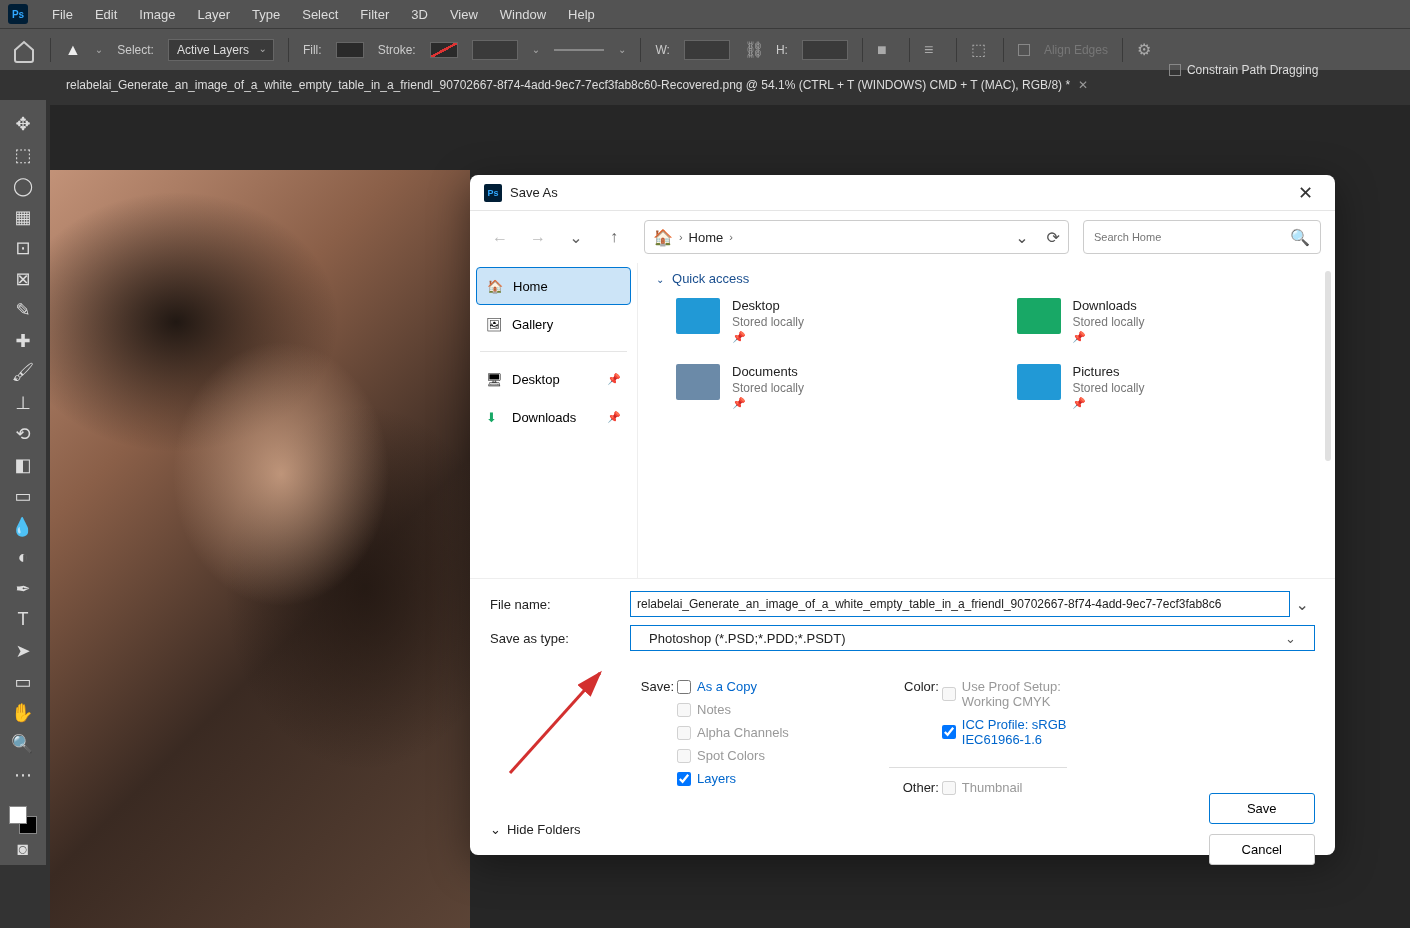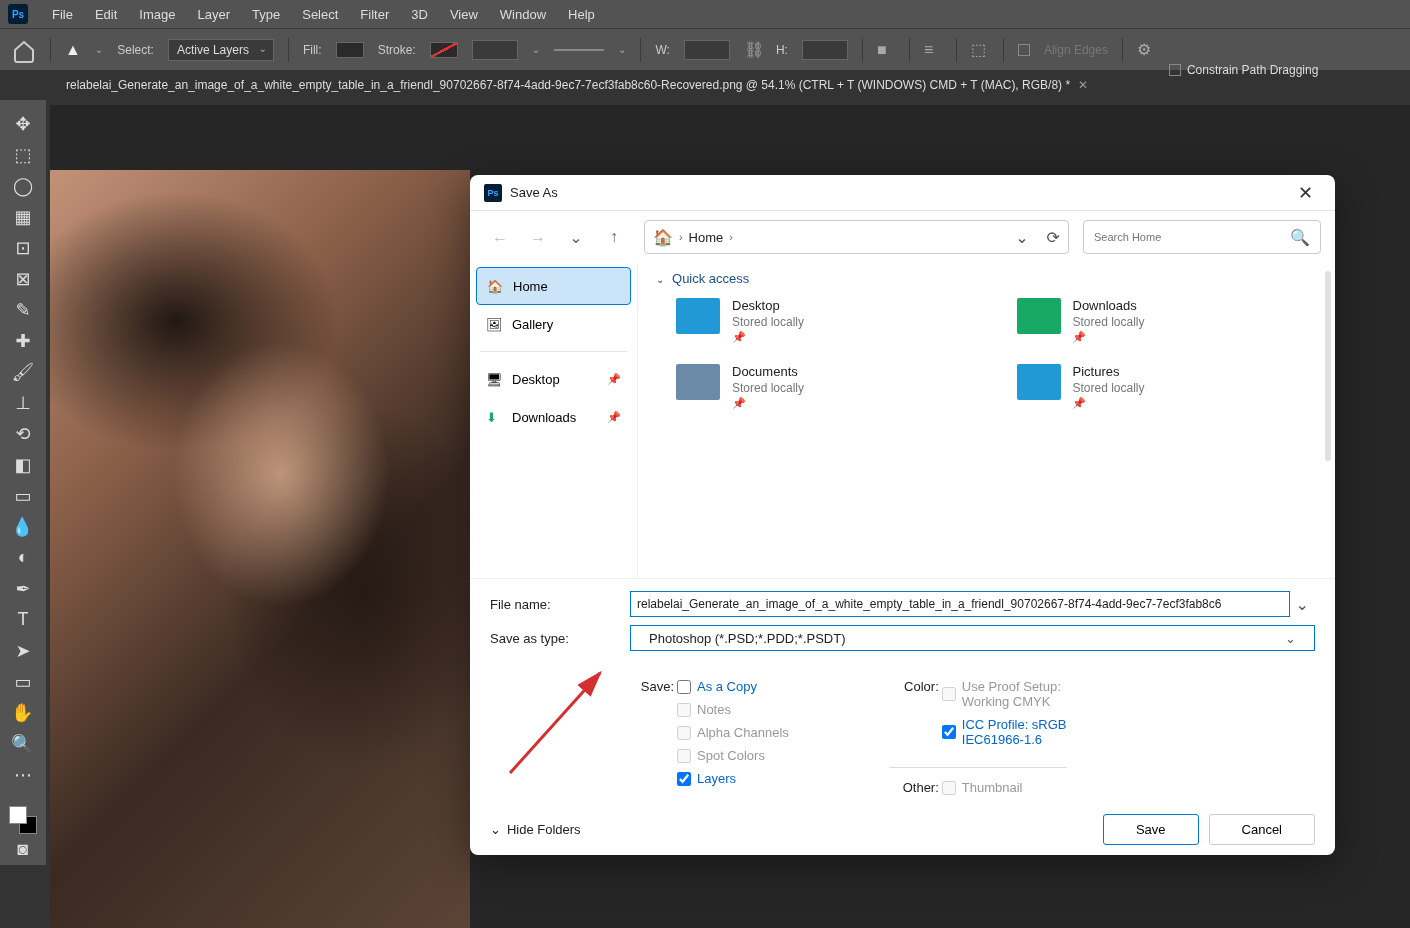--- a/index.html
+++ b/index.html
@@ -98,21 +98,21 @@
 .opt-check { display: flex; align-items: center; gap: 6px; font-size: 13px; }
 .opt-check input[type=checkbox] { width: 14px; height: 14px; }
 .opt-check .blue { color: #0066cc; }
 .opt-check .gray { color: #999; }
 .opt-col.right .opt-row { margin-bottom: 8px; }
 
 .arrow-annotation { position: absolute; pointer-events: none; left: 30px; top: -8px; }
 
 .dlg-footer { height: 52px; display: flex; align-items: center; padding: 0 20px; margin-top: auto; }
 .hide-folders { font-size: 13px; color: #222; display: flex; align-items: center; gap: 6px; cursor: pointer; }
-.dlg-footer .btns { margin-left: auto; display: flex; gap: 10px; }
+.dlg-footer .btns { margin-left: auto; display: flex; gap: 10px; flex-direction: column; }
 .dlg-footer button { padding: 7px 32px; font-size: 13px; border: 1px solid #ccc; border-radius: 3px; background: #fff; cursor: pointer; }
 .dlg-footer button.primary { border-color: #0078d4; }
 </style>
 </head>
 <body>
 
 <div class="menubar">
   <div class="ps-logo">Ps</div>
   <span class="menu-item">File</span>
   <span class="menu-item">Edit</span>

